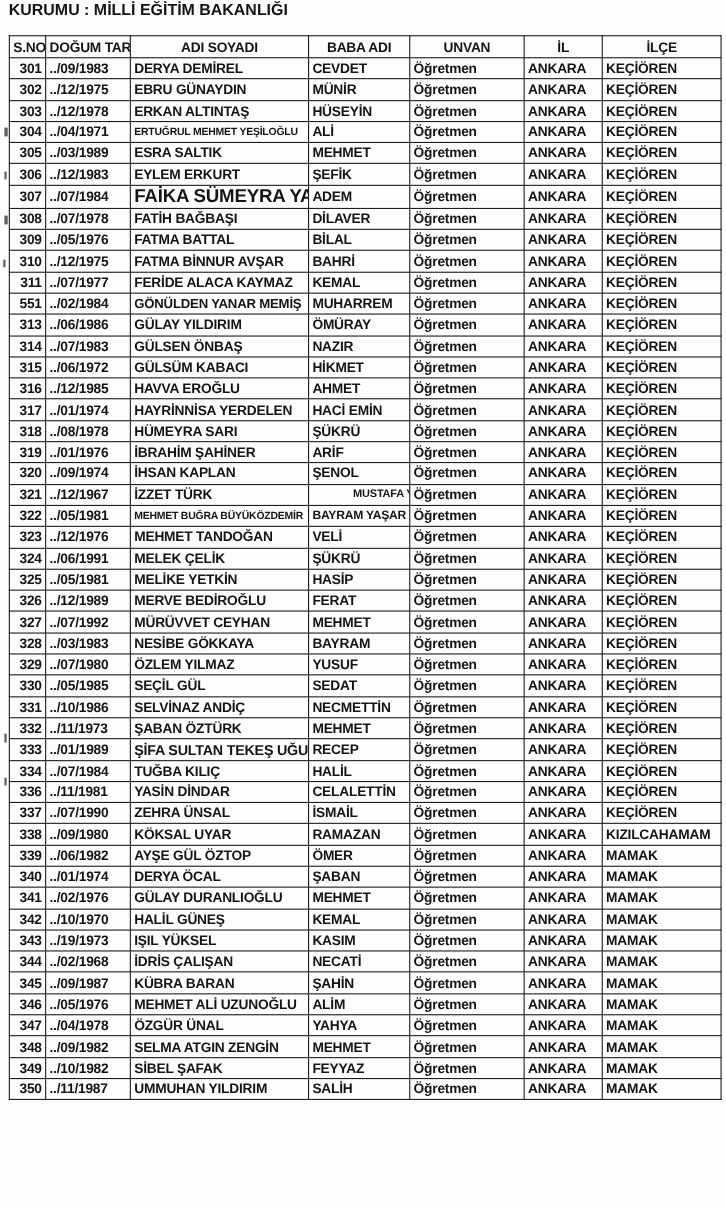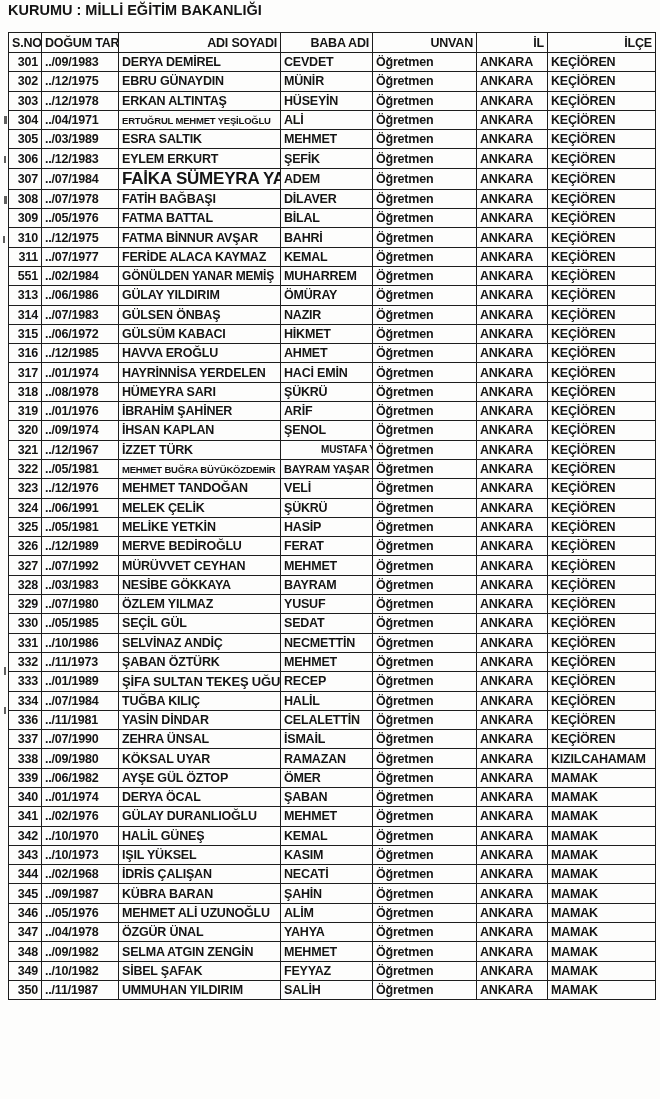--- a/index.html
+++ b/index.html
@@ -26,21 +26,21 @@
     font-weight:bold;
     padding:0 3px;
     white-space:nowrap;
     overflow:hidden;
     vertical-align:middle;
     letter-spacing:-0.2px;
   }
   table.roster th{
     height:19px;
     font-size:12.5px;
-    text-align:right;
+    text-align:center;
   }
   table.roster td{
     height:18.3px;
     font-size:12.5px;
   }
   td.c0{text-align:right;padding-right:4px;margin-top:27px;}
   td.c1{font-size:12px;}
   td.c5,td.c6{font-size:12px;}
   
   .scan-mark{position:absolute;background:#2a2a2a;opacity:.75;}
@@ -443,21 +443,21 @@
           <td class="c0">342</td>
           <td class="c1">../10/1970</td>
           <td class="c2">HALİL GÜNEŞ</td>
           <td class="c3">KEMAL</td>
           <td class="c4">Öğretmen</td>
           <td class="c5">ANKARA</td>
           <td class="c6">MAMAK</td>
         </tr>
         <tr>
           <td class="c0">343</td>
-          <td class="c1">../10/1973</td>
+          <td class="c1">../19/1973</td>
           <td class="c2">IŞIL YÜKSEL</td>
           <td class="c3">KASIM</td>
           <td class="c4">Öğretmen</td>
           <td class="c5">ANKARA</td>
           <td class="c6">MAMAK</td>
         </tr>
         <tr>
           <td class="c0">344</td>
           <td class="c1">../02/1968</td>
           <td class="c2">İDRİS ÇALIŞAN</td>

